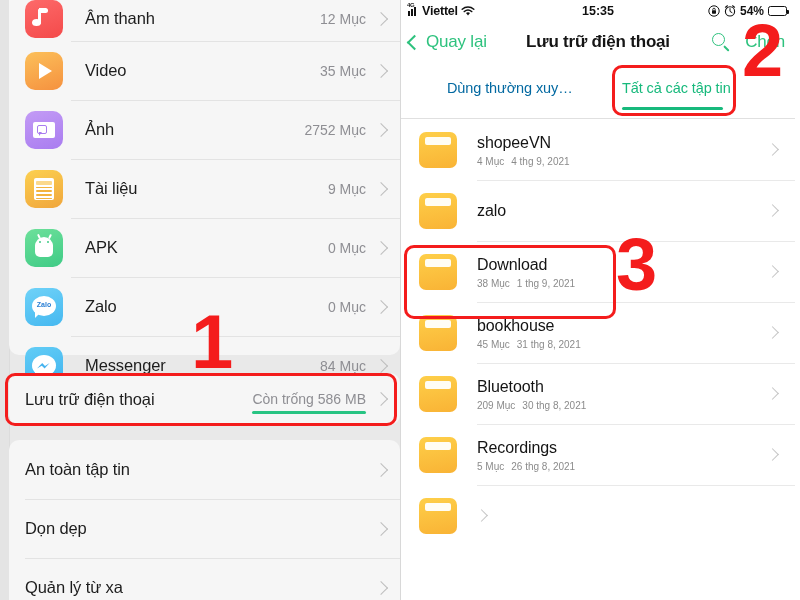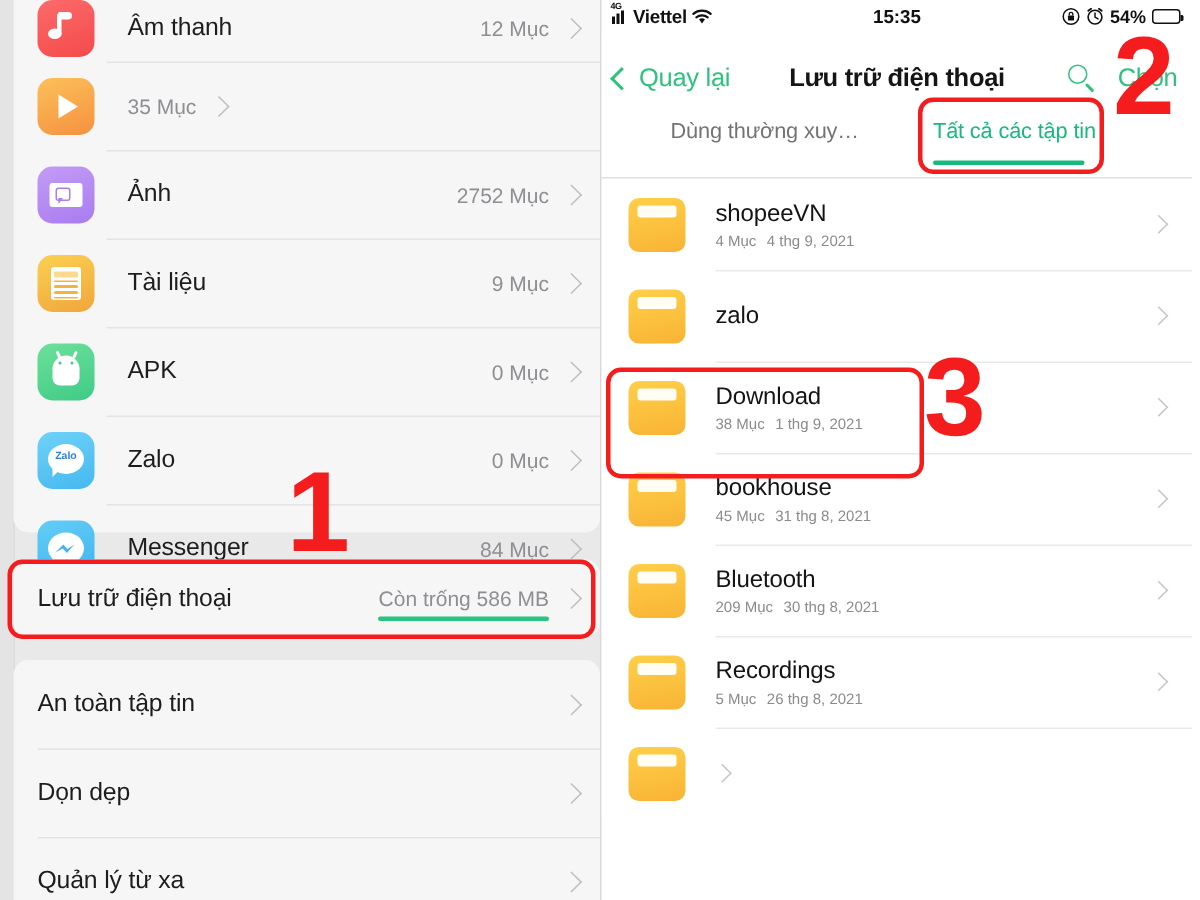--- a/index.html
+++ b/index.html
@@ -308,21 +308,21 @@
     width: 1.6px; height: 4px;
     background: #111; border-radius: 0 1px 1px 0;
   }
   .batt-fill { height: 100%; background: #111; border-radius: 1px; }
   #batt-pct { font-size: 12px; font-weight: bold; }
 
   #nav-bar {
     position: relative;
     height: 40px;
     display: flex;
-    align-items: flex-end;
+    align-items: center;
     padding: 0 10px 0 8px;
     background: #fff;
   }
   #btn-back {
     display: flex; align-items: center; gap: 5px;
     color: #2ec27e;
     font-size: 17px;
     letter-spacing: -0.2px;
   }
   .back-chev {
@@ -368,21 +368,21 @@
     background: #fff;
     border-bottom: 1px solid #e0e0e0;
   }
   .tab {
     position: absolute;
     top: 18px;
     font-size: 14.5px;
     letter-spacing: -0.1px;
     white-space: nowrap;
   }
-  #tab-frequent { left: 46px; color: #737373; }
+  #tab-frequent { left: 46px; color: #0369a1; }
   #tab-all { left: 221px; color: #17b97c; }
   #tab-all-underline {
     position: absolute;
     left: 221px; top: 45px;
     width: 101px; height: 3px;
     background: #17b97c;
     border-radius: 2px;
   }
 
   #file-list {
@@ -482,20 +482,21 @@
         <div class="row-icon ic-music">
             <span class="flag"></span>
           </div>
         <div class="row-label">Âm thanh</div>
         <div class="row-value">12 Mục</div>
         <div class="chev"></div>
       </div>
 
       <div class="row">
         <div class="row-icon ic-video"></div>
+        <div class="row-label">Video</div>
         <div class="row-value">35 Mục</div>
         <div class="chev"></div>
       </div>
 
       <div class="row">
         <div class="row-icon ic-photo">
             <span class="bubble"></span>
           </div>
         <div class="row-label">Ảnh</div>
         <div class="row-value">2752 Mục</div>

